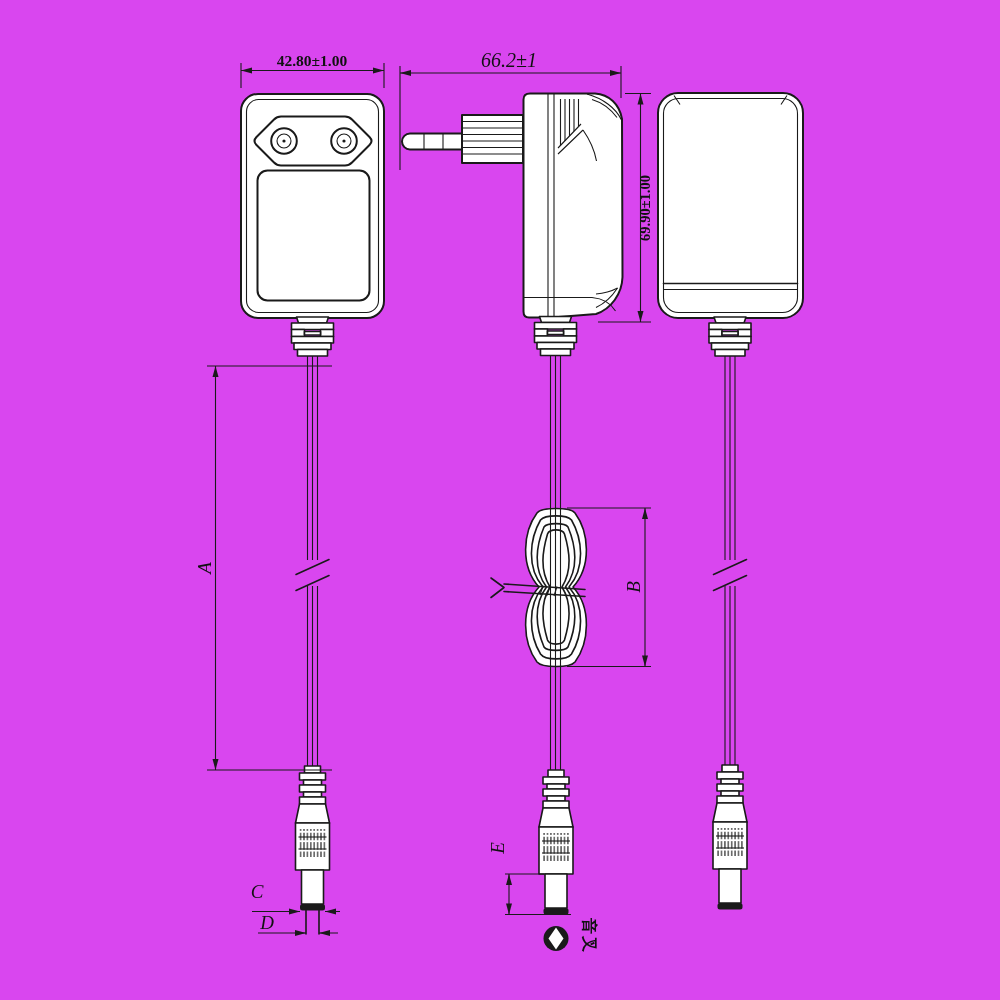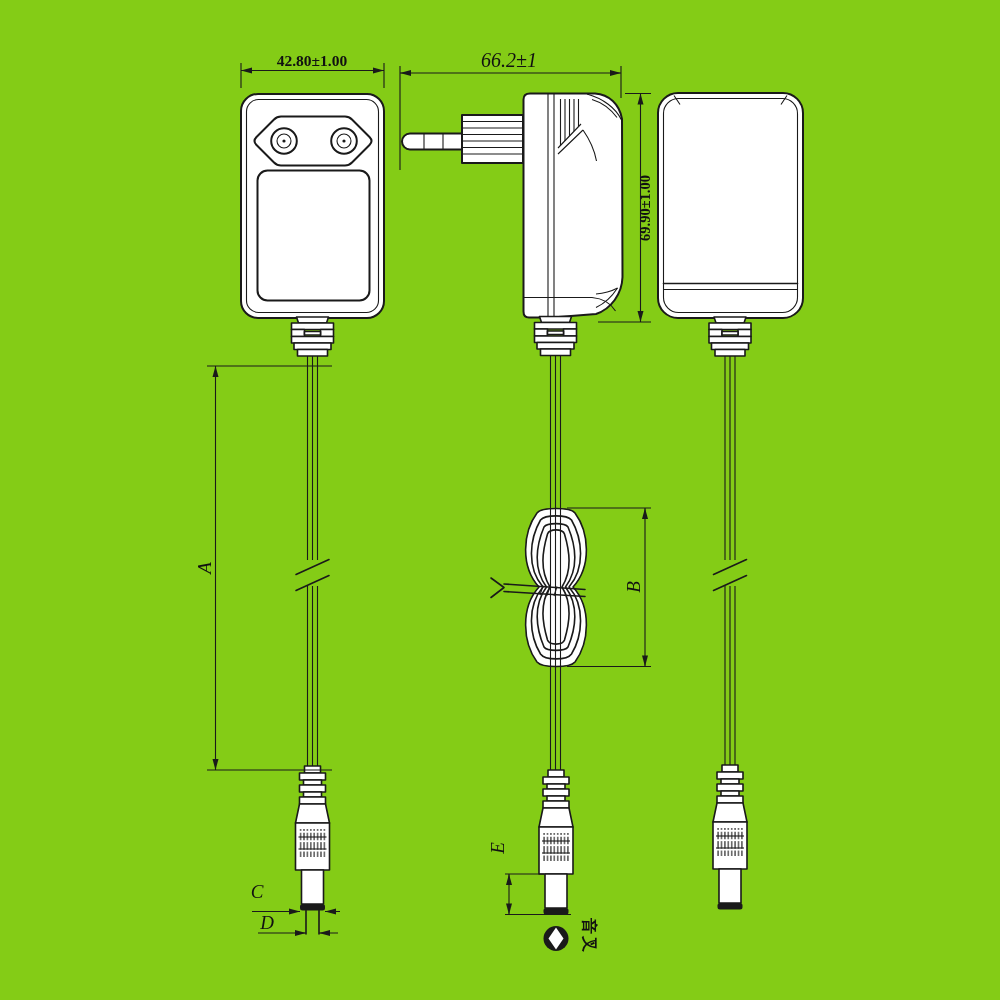--- a/index.html
+++ b/index.html
@@ -1,16 +1,16 @@
 <!DOCTYPE html>
 <html><head>
 <meta charset="utf-8">
 <style>
   html,body{margin:0;padding:0;background:#ffffff;}
-  .stage{width:1000px;height:1000px;position:relative;background:#84cc16;overflow:hidden;}
+  .stage{width:1000px;height:1000px;position:relative;background:#d946ef;overflow:hidden;}
   svg{display:block;}
   .ln2{stroke:#1a1a1a;stroke-width:2;fill:none;stroke-linejoin:round;stroke-linecap:round;}
   .ln15{stroke:#1a1a1a;stroke-width:1.6;fill:none;stroke-linejoin:round;stroke-linecap:round;}
   .ln1{stroke:#1a1a1a;stroke-width:1.1;fill:none;stroke-linejoin:round;stroke-linecap:butt;}
   .fw{fill:#ffffff;}
   .arr{fill:#1a1a1a;stroke:none;}
   .t-num{font-family:"Liberation Serif",serif;font-weight:700;font-size:15.5px;fill:#111;}
   .t-num-sm{font-family:"Liberation Serif",serif;font-weight:700;font-size:14.5px;fill:#111;}
   .t-num-i{font-family:"Liberation Serif",serif;font-style:italic;font-weight:400;font-size:20px;fill:#111;}
   .t-letter{font-family:"Liberation Serif",serif;font-style:italic;font-weight:400;font-size:19px;fill:#111;}

